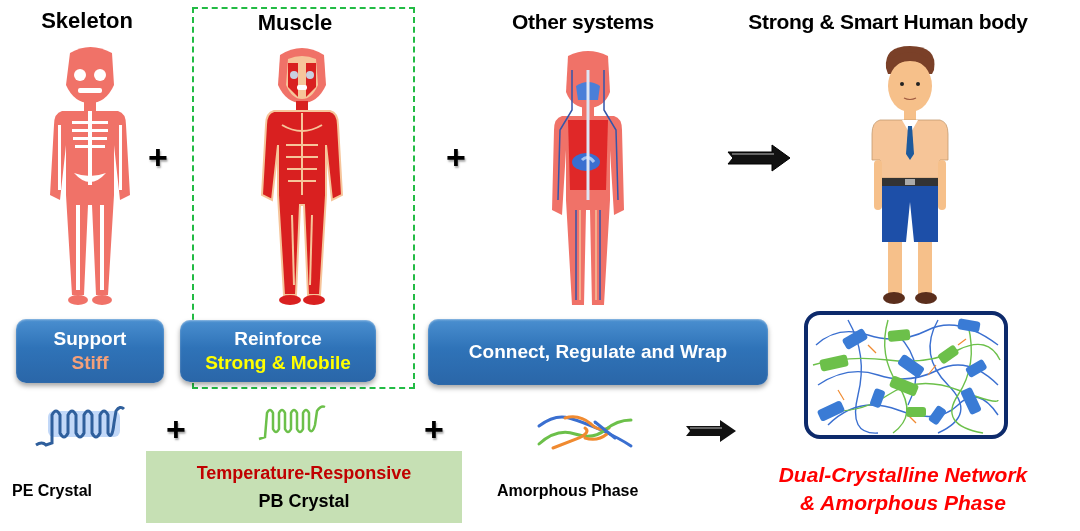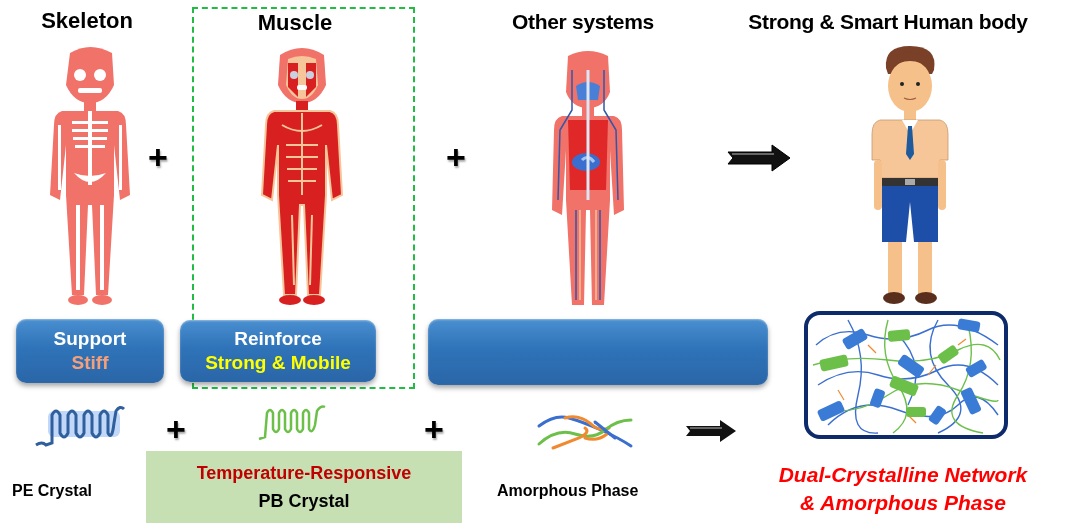--- a/index.html
+++ b/index.html
@@ -146,20 +146,21 @@
 
 <div class="bluebox" style="left:16px; top:319px; width:148px; height:64px;">
   <div>Support</div>
   <div class="sub-orange">Stiff</div>
 </div>
 <div class="bluebox" style="left:180px; top:320px; width:196px; height:62px;">
   <div>Reinforce</div>
   <div class="sub-yellow">Strong &amp; Mobile</div>
 </div>
 <div class="bluebox" style="left:428px; top:319px; width:340px; height:66px;">
+  <div>Connect, Regulate and Wrap</div>
 </div>
 
 <div class="abs" style="left:804px; top:311px; width:196px; height:120px; border:4px solid #0d2a6b; border-radius:16px; background:#fff;">
   <svg width="196" height="120" viewBox="0 0 196 120">
     <g stroke="#3a6fd0" stroke-width="1.4" fill="none">
       <path d="M8 30 Q30 10 60 20 T120 15 T190 30"></path>
       <path d="M10 70 Q40 50 70 60 T130 55 T190 70"></path>
       <path d="M20 110 Q50 80 90 95 T150 90 T190 100"></path>
       <path d="M40 5 Q60 40 50 80 T70 118"></path>
       <path d="M130 5 Q110 40 140 70 T130 118"></path>

